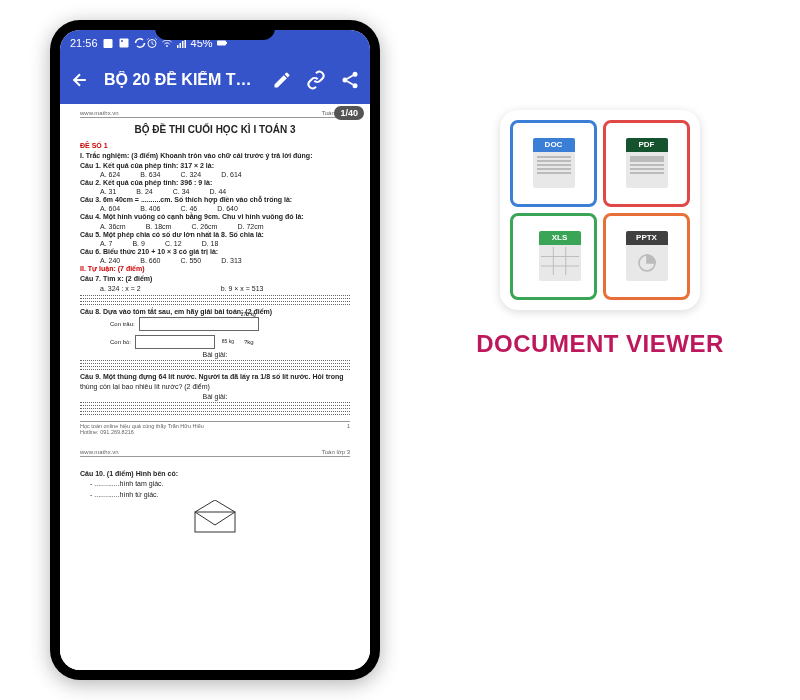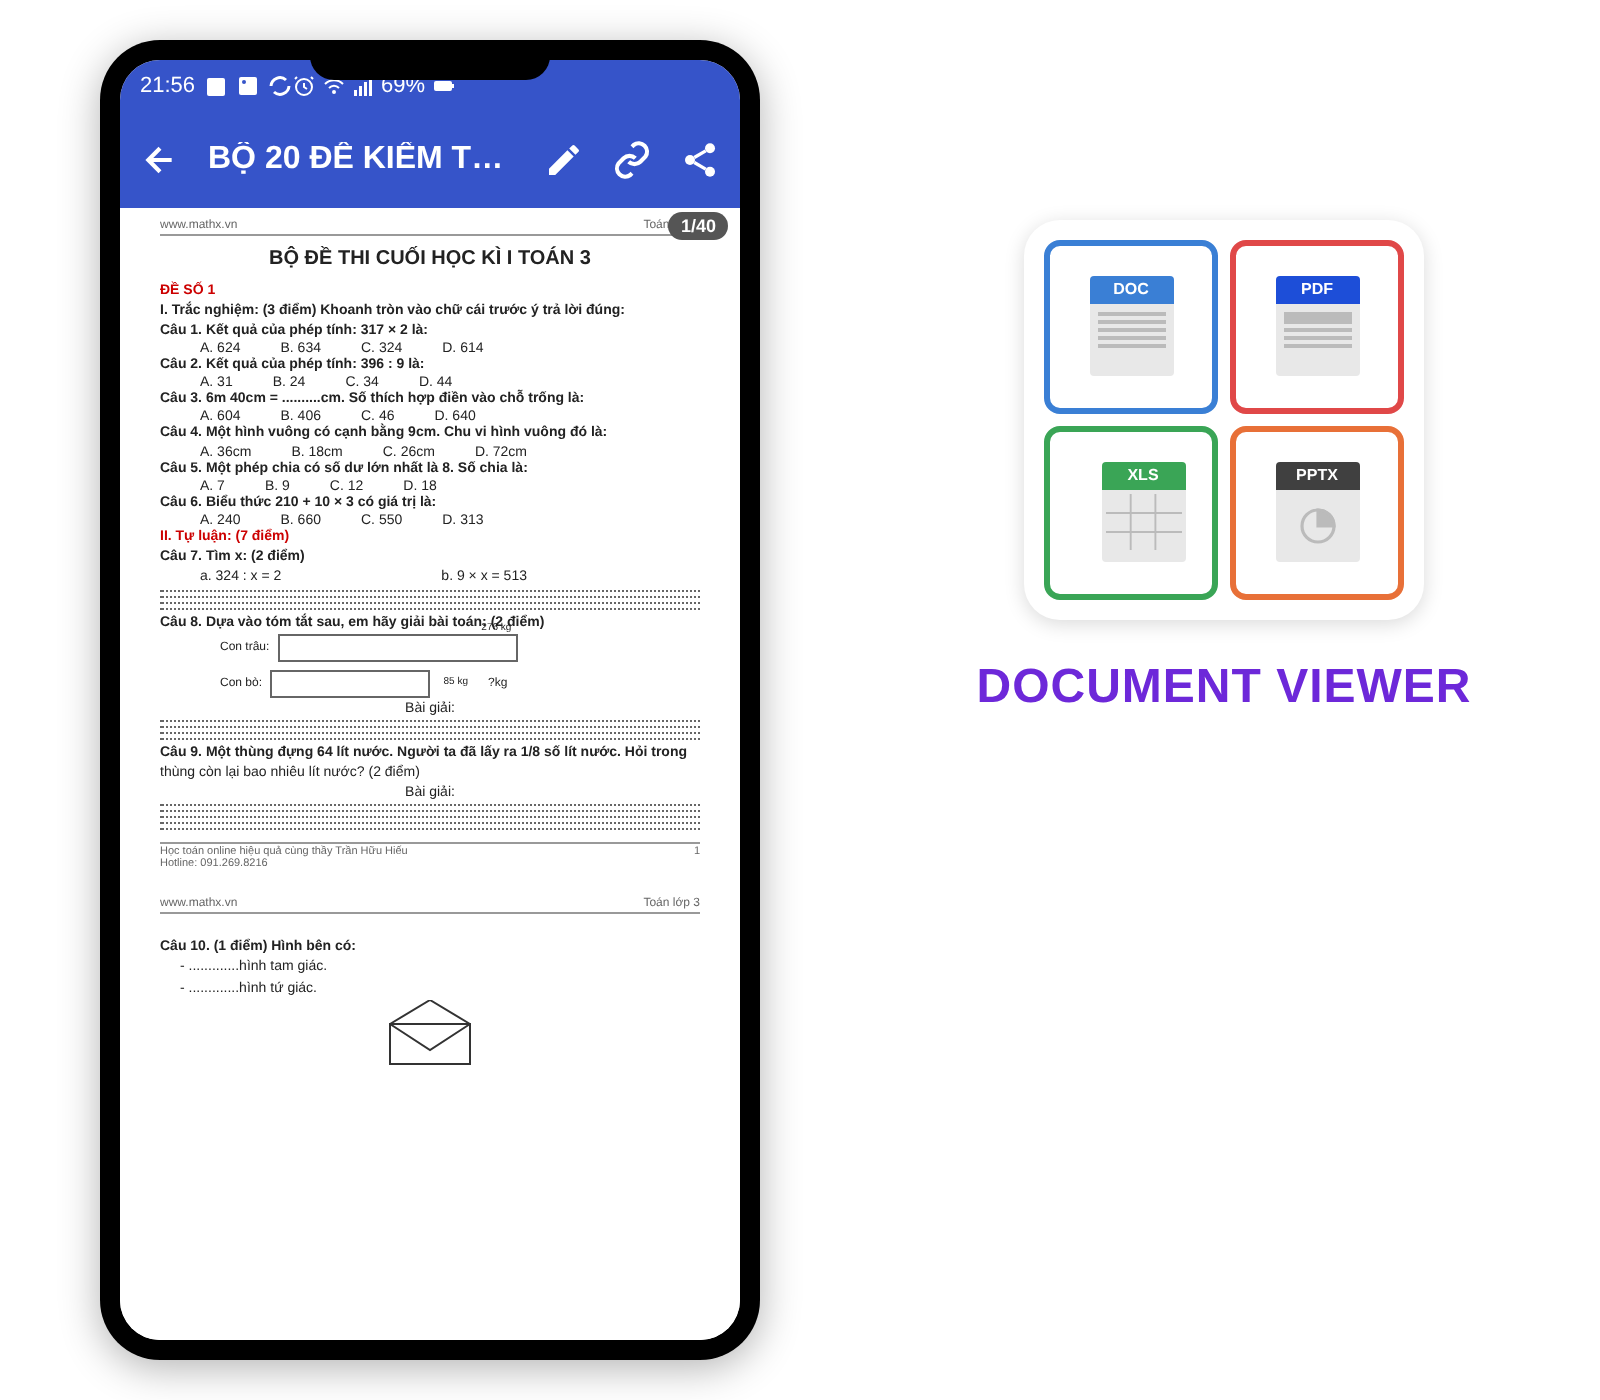--- a/index.html
+++ b/index.html
@@ -105,21 +105,21 @@
     .diagram-box { border: 1px solid #666; width: 120px; height: 14px; display: inline-block; position: relative; }
     .diagram-label { font-size: 5px; position: absolute; }
     .bai-giai { text-align: center; font-size: 7px; margin: 2px 0; }
     .doc-footer { font-size: 5.5px; color: #666; border-top: 1px solid #999; margin-top: 6px; padding-top: 1px; }
     .doc-sep { height: 14px; }
     .envelope { width: 50px; height: 35px; position: relative; margin: 0 auto; }
     
     
     .right-side {
       position: absolute;
-      left: 452px;
+      left: 440px;
       top: 110px;
       width: 320px;
       text-align: center;
     }
     .logo-box {
       width: 200px;
       height: 200px;
       margin: 0 auto 20px;
       border-radius: 18px;
       padding: 10px;
@@ -145,21 +145,21 @@
     .logo-tile.xls { border-color: #3aa556; padding-left: 12px; }
     .logo-tile.pptx { border-color: #e87038; }
     .file-icon { width: 42px; height: 52px; position: relative; }
     .file-top { width: 100%; height: 14px; color: #fff; font-size: 8px; font-weight: bold; display: flex; align-items: center; justify-content: center; border-radius: 2px 2px 0 0; }
     .file-body { width: 100%; height: 36px; background: #e8e8e8; border-radius: 0 0 2px 2px; padding: 4px; display: flex; flex-direction: column; gap: 2px; }
     .file-line { height: 2px; background: #bbb; }
     .app-name {
       font-size: 24px;
       font-weight: 800;
       letter-spacing: 0.5px;
-      color: #6d28d9;
+      color: #be185d;
       font-family: Arial, sans-serif;
     }
   </style>
 </head>
 <body>
 
 <div class="phone">
   <div class="notch"></div>
   <div class="phone-inner">
 
@@ -197,21 +197,21 @@
             </svg>
           </span>
         <span class="status-icon">
             <svg viewBox="0 0 24 24" fill="#fff">
               <rect x="2" y="16" width="3" height="6"></rect>
               <rect x="7" y="12" width="3" height="10"></rect>
               <rect x="12" y="8" width="3" height="14"></rect>
               <rect x="17" y="4" width="3" height="18"></rect>
             </svg>
           </span>
-        <span>69%</span>
+        <span>45%</span>
         <span class="status-icon">
             <svg viewBox="0 0 24 24" fill="#fff">
               <rect x="2" y="7" width="18" height="10" rx="2"></rect>
               <rect x="20" y="10" width="2" height="4"></rect>
             </svg>
           </span>
       </div>
     </div>
 
     <div class="app-bar">
@@ -372,21 +372,21 @@
             <div class="file-line"></div>
             <div class="file-line"></div>
             <div class="file-line"></div>
             <div class="file-line"></div>
             <div class="file-line"></div>
           </div>
       </div>
     </div>
     <div class="logo-tile pdf">
       <div class="file-icon">
-        <div class="file-top" style="background:#1d4ed8">PDF</div>
+        <div class="file-top" style="background:#14532d">PDF</div>
         <div class="file-body">
             <div class="file-line" style="height:6px"></div>
             <div class="file-line"></div>
             <div class="file-line"></div>
             <div class="file-line"></div>
           </div>
       </div>
     </div>
     <div class="logo-tile xls">
       <div class="file-icon">

